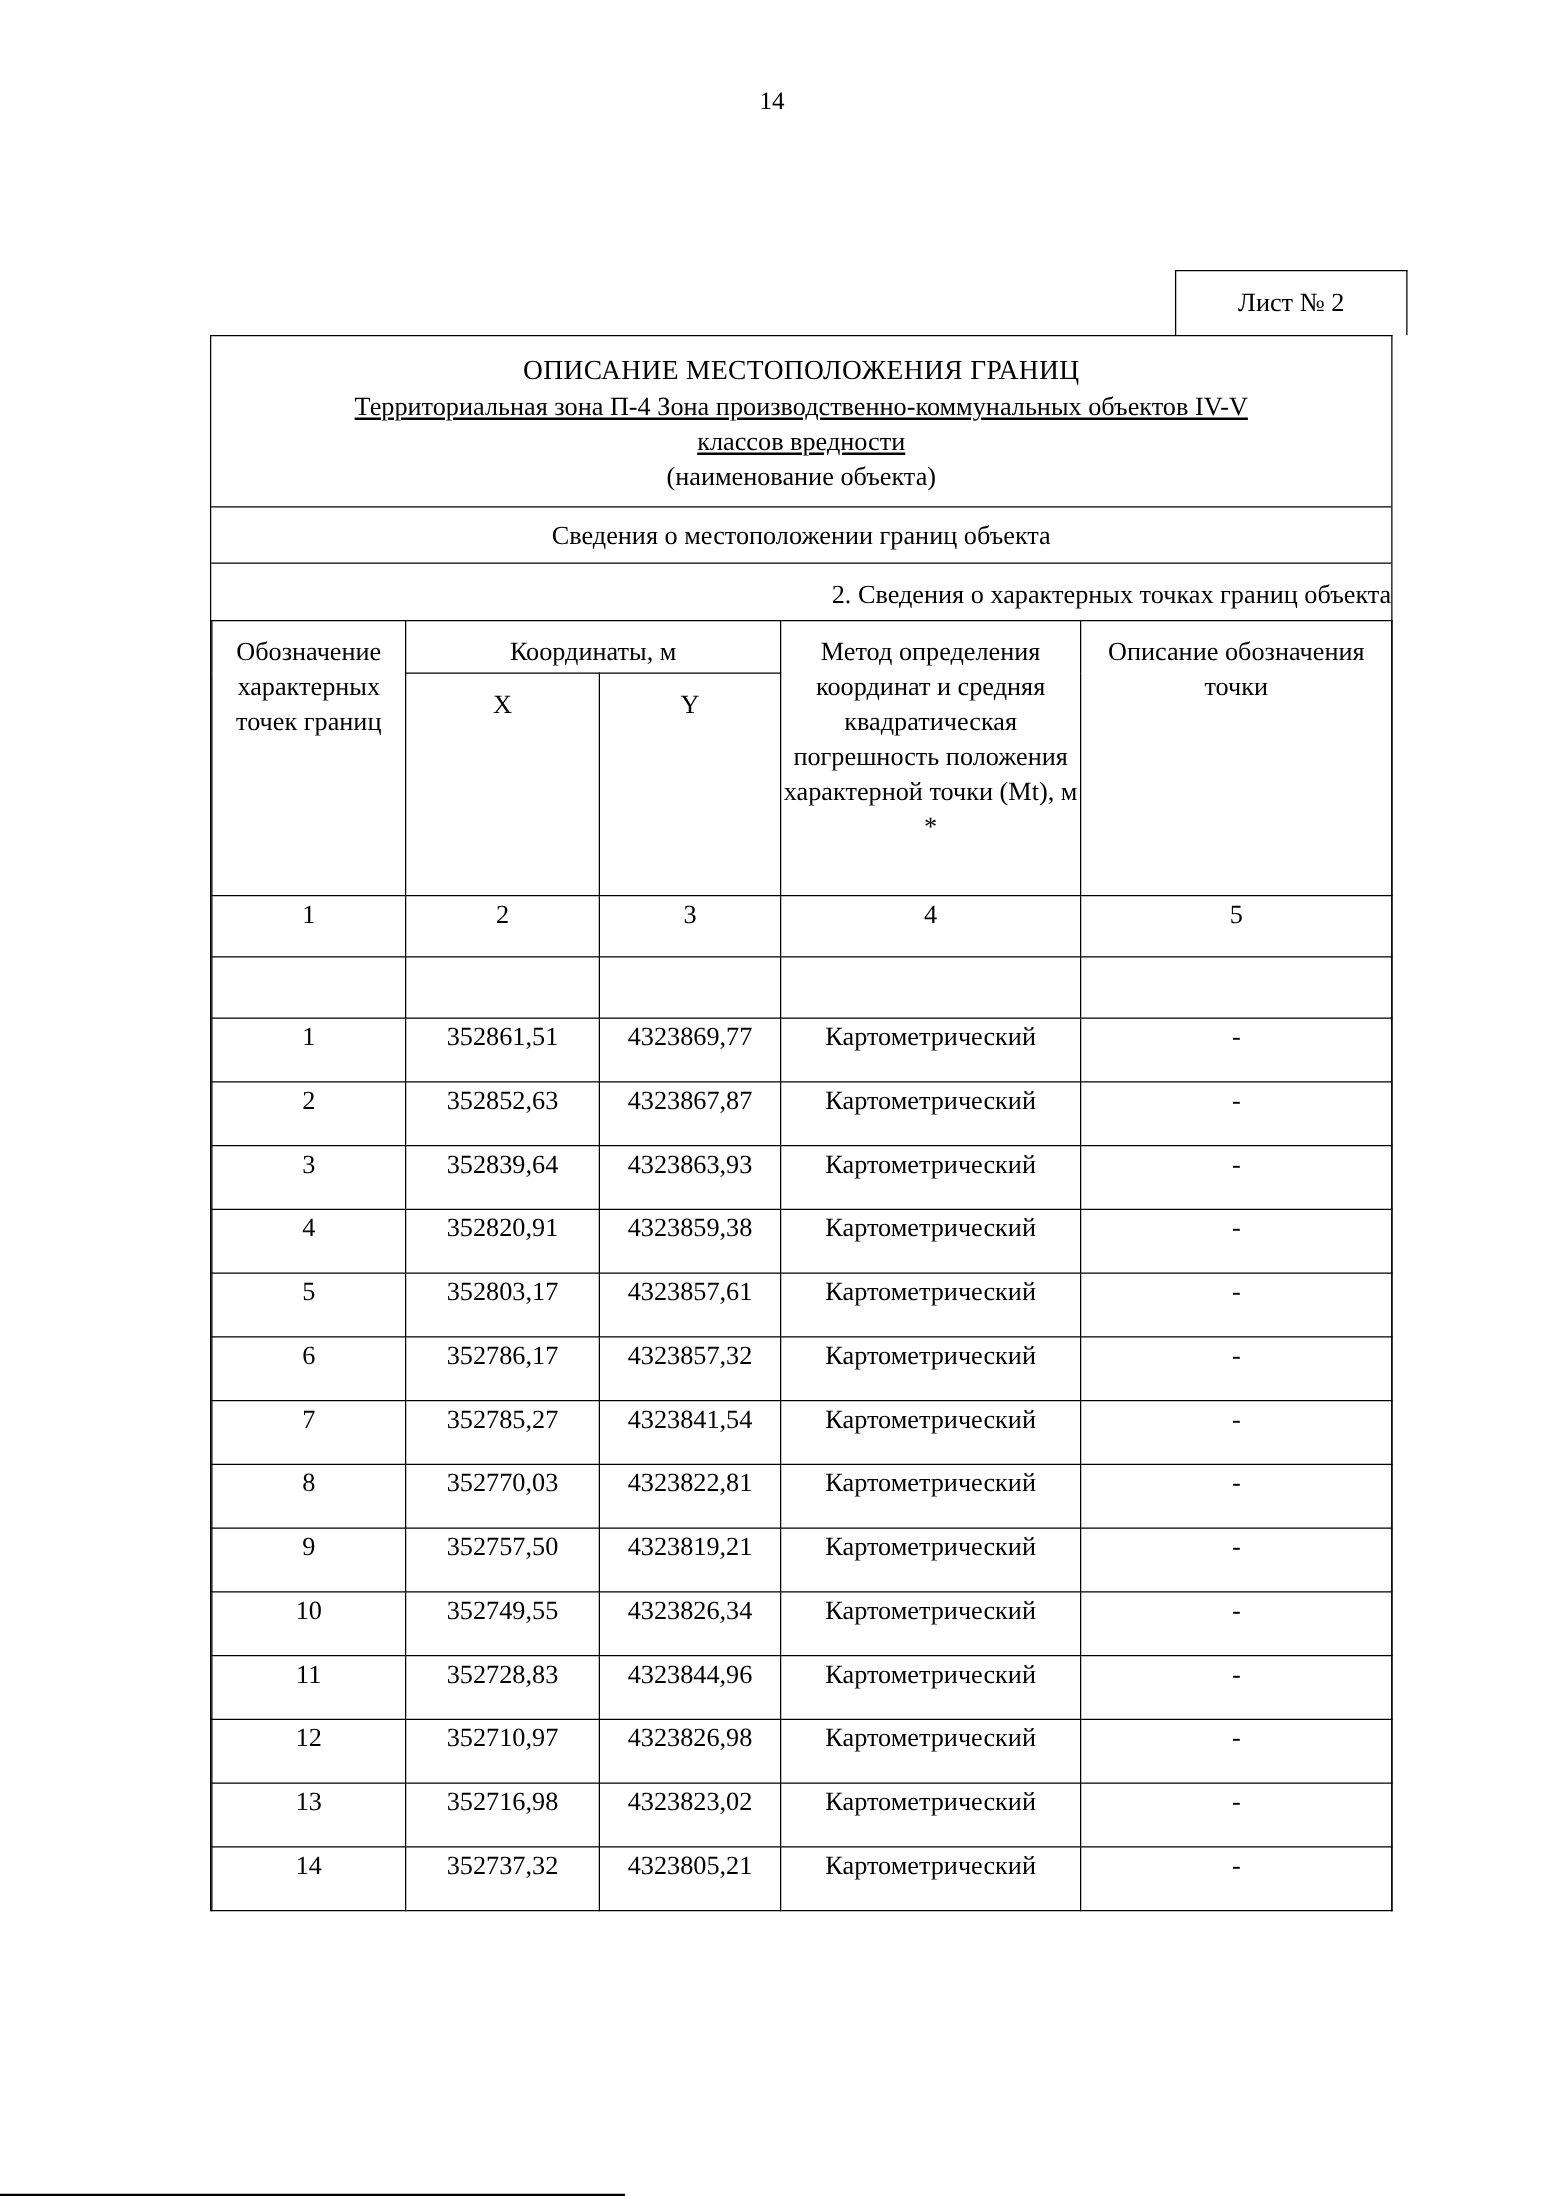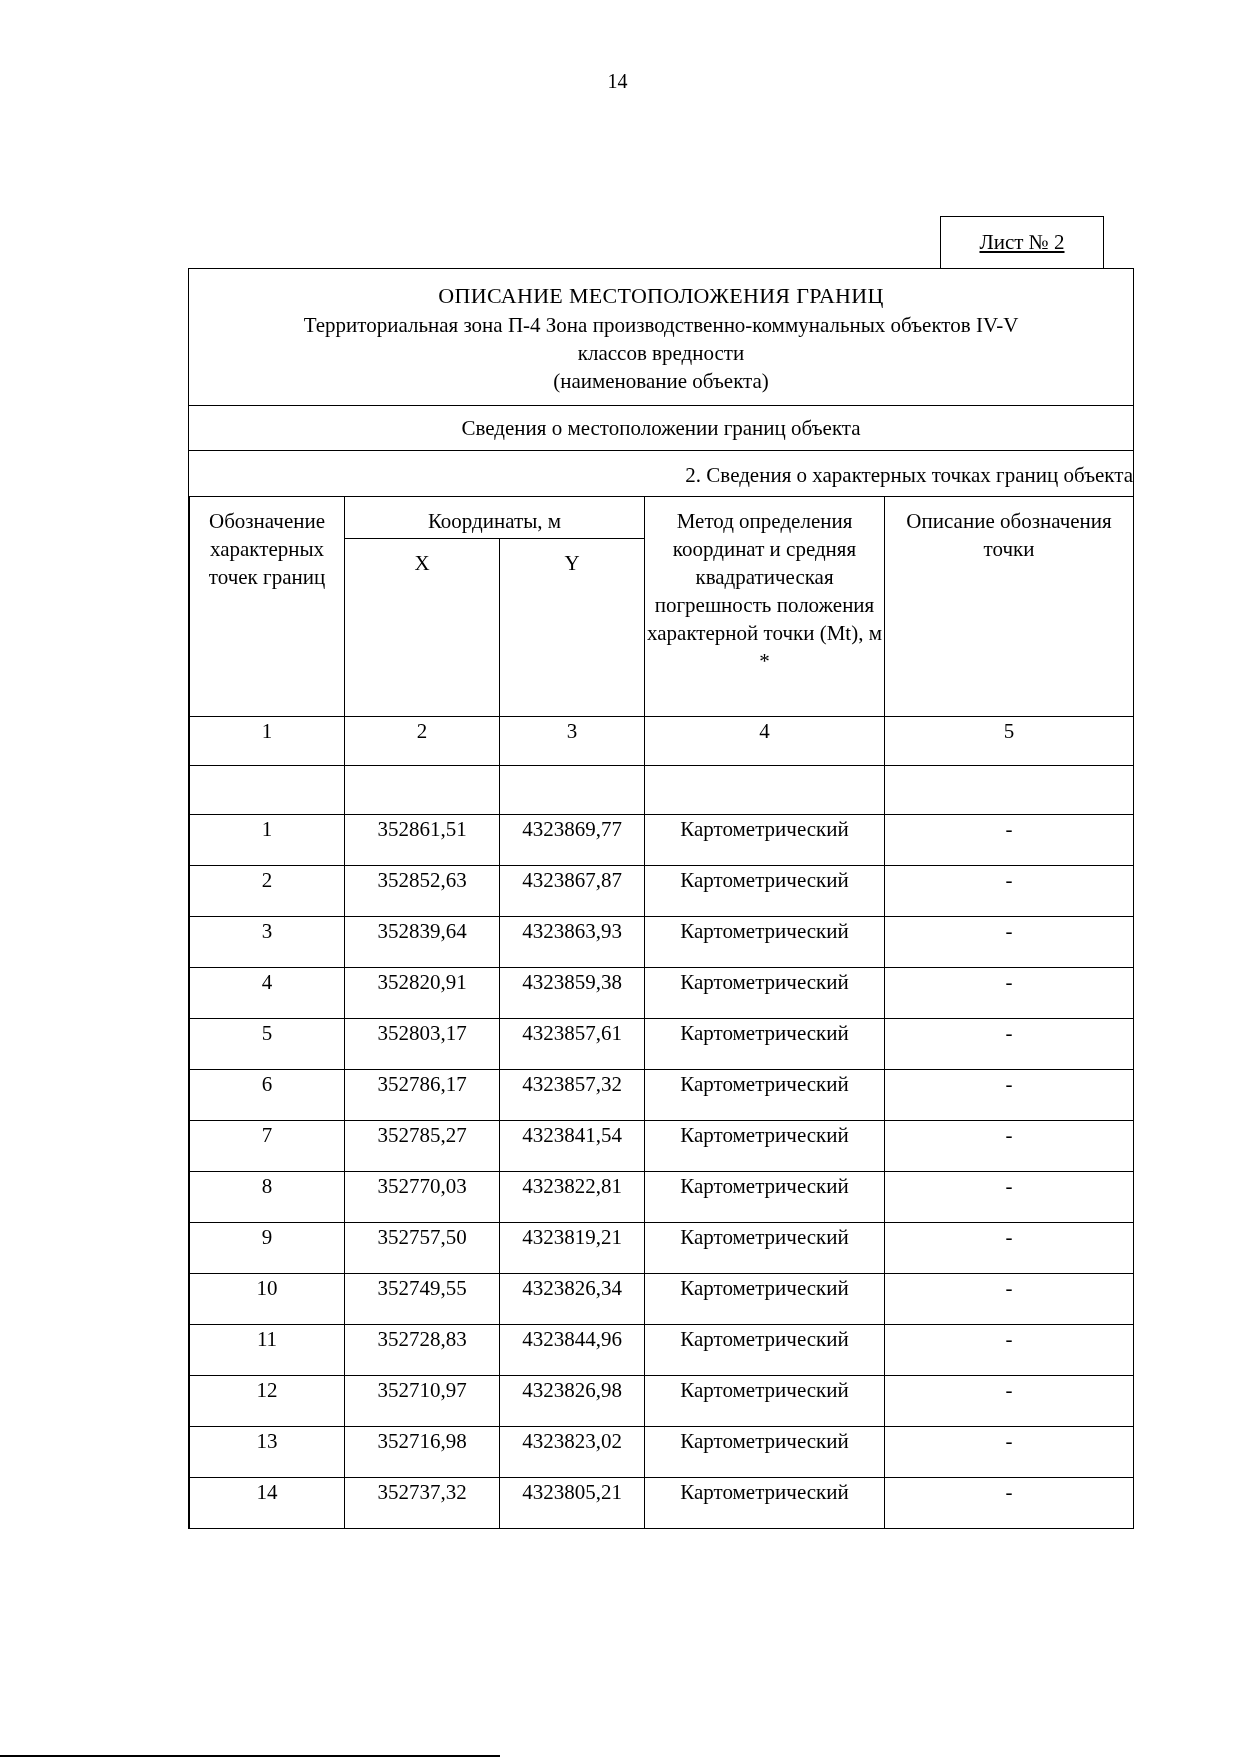--- a/index.html
+++ b/index.html
@@ -5,32 +5,32 @@
   html, body { margin: 0; padding: 0; background: #ffffff; }
   body {
     width: 1235px; height: 1757px; position: relative; overflow: hidden;
     font-family: "Liberation Serif", "DejaVu Serif", serif; color: #000;
   }
   .page-number {
     position: absolute; top: 70px; left: 0; width: 1235px; text-align: center;
     font-size: 20px;
   }
   .sheet-box {
-    position: absolute; left: 940px; top: 216px; width: 164px; height: 52px;
+    position: absolute; left: 940px; top: 216px; width: 186px; height: 52px;
     border-left: 1.5px solid #000; border-top: 1.5px solid #000; border-right: 1.5px solid #000;
-    box-sizing: border-box; font-size: 21px; display: flex; align-items: center; justify-content: center; text-decoration: underline;
+    box-sizing: border-box; font-size: 21px; display: flex; align-items: center; justify-content: center;
   }
   .frame {
-    position: absolute; left: 188px; top: 268px; width: 946px;
+    position: absolute; left: 168px; top: 268px; width: 946px;
     border-left: 1.5px solid #000; border-right: 1.5px solid #000; border-top: 1.5px solid #000;
     box-sizing: border-box;
   }
   .title-block { text-align: center; padding: 12px 0 10px 0; border-bottom: 1.5px solid #000; }
   .title-main { font-size: 22px; line-height: 30px; letter-spacing: 0.3px; }
-  .title-sub { font-size: 21px; line-height: 28px; }
+  .title-sub { font-size: 21px; line-height: 28px; text-decoration: underline; }
   .title-note { font-size: 21px; line-height: 28px; }
   .section-title {
     text-align: center; font-size: 21px; line-height: 28px; padding: 8px 0 8px 0;
     border-bottom: 1.5px solid #000;
   }
   .coord-system {
     font-size: 21px; padding: 10px 0 0 36px; height: 76px; box-sizing: border-box;
     border-bottom: 1.5px solid #000;
   }
   .coord-value {

